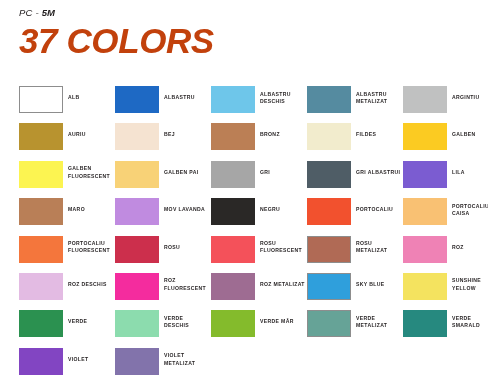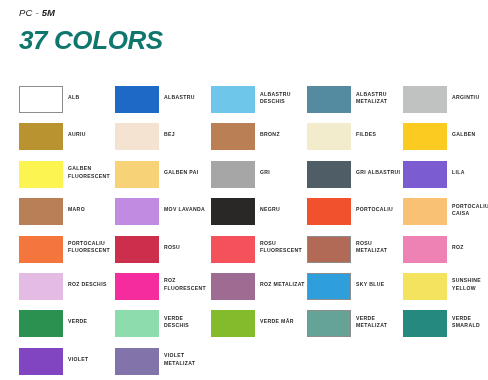--- a/index.html
+++ b/index.html
@@ -34,24 +34,24 @@
     line-height: 12px;
     white-space: nowrap;
   }
   .kicker .kicker-strong {
     font-weight: bold;
     font-style: italic;
   }
 
   .title {
     margin-top: 6px;
-    font-size: 26px;
+    font-size: 35px;
     font-style: italic;
     font-weight: bold;
-    color: #0f766e;
+    color: #c2410c;
     letter-spacing: -0.4px;
     line-height: 31px;
     white-space: nowrap;
   }
 
   
   .grid {
     position: absolute;
     top: 86px;
     left: 19px;

